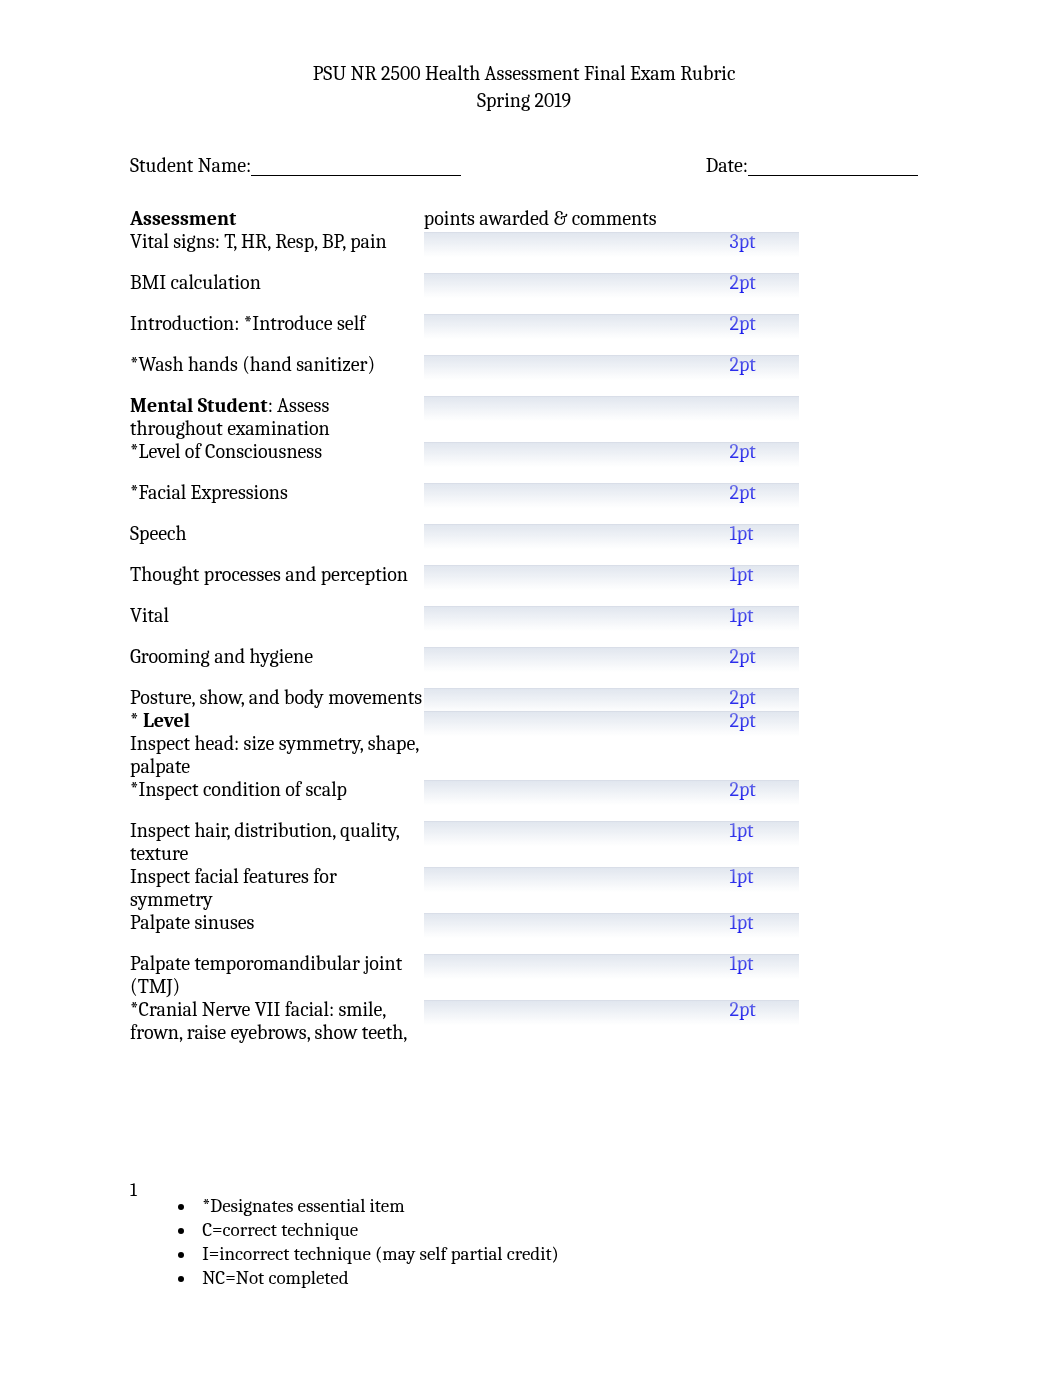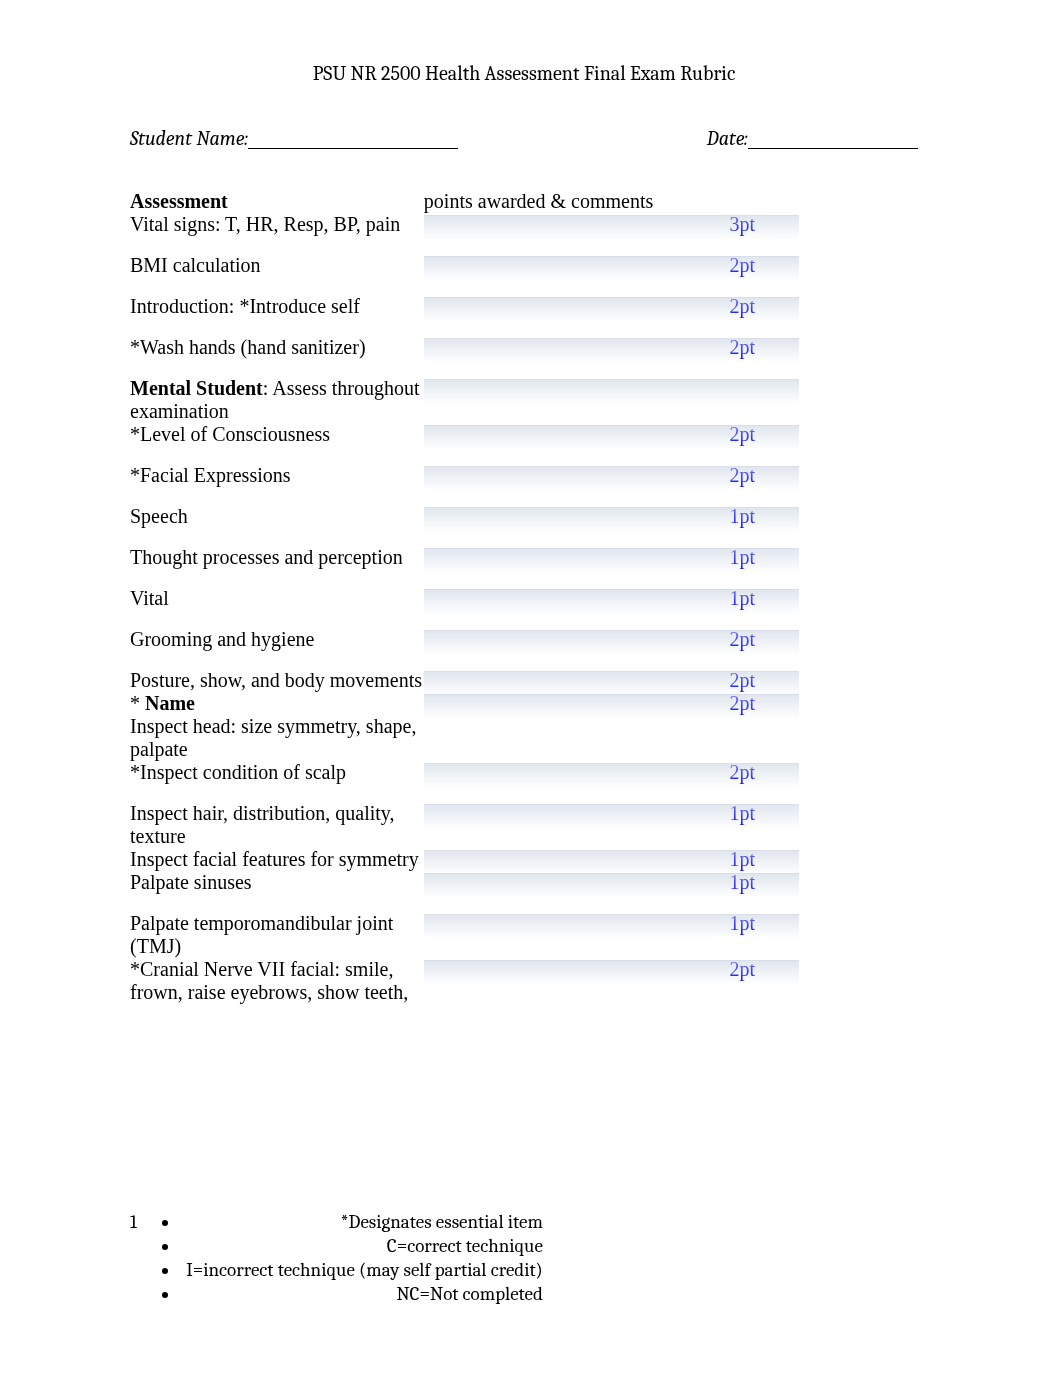--- a/index.html
+++ b/index.html
@@ -21,22 +21,21 @@
     position: relative;
   }
   .header {
     text-align: center;
     line-height: 1.35;
     margin-bottom: 40px;
   }
   .row-name-date {
     display: flex;
     justify-content: space-between;
-    margin-bottom: 40px;
-    font-style: italic;
+    margin-bottom: 30px;
   }
   .lbl-line {
     display: inline-block;
   }
   .underline-long {
     display: inline-block;
     border-bottom: 1px solid #000;
     width: 210px;
     vertical-align: baseline;
     transform: translateY(4px);
@@ -44,21 +43,20 @@
   .underline-short {
     display: inline-block;
     border-bottom: 1px solid #000;
     width: 170px;
     vertical-align: baseline;
     transform: translateY(4px);
   }
   table.rubric {
     border-collapse: collapse;
     width: 670px;
-    font-family: Liberation Serif, serif;
   }
   table.rubric td, table.rubric th {
     vertical-align: top;
     padding: 0;
   }
   th.asm-h {
     text-align: left;
     font-weight: bold;
     width: 250px;
   }
@@ -99,38 +97,38 @@
     bottom: 70px;
     font-size: 19px;
   }
   .footer .pagenum {
     display: inline-block;
     width: 28px;
     vertical-align: top;
   }
   .footer ul {
     display: inline-block;
-    margin: 0;
+    margin: 16px;
     padding: 0 0 0 18px;
     vertical-align: top;
-    text-align: right;
   }
   .footer ul li {
     list-style: disc;
     margin: 0 0 2px 0;
     padding-left: 6px;
   }
 </style>
 </head>
 <body>
 
 <div class="page">
 
   <div class="header">
     <div>PSU NR 2500 Health Assessment Final Exam Rubric</div>
+    <div>Spring 2019</div>
   </div>
 
   <div class="row-name-date">
     <span class="lbl-line">
       <span>Student Name:</span><span class="underline-long"></span>
     </span>
     <span class="lbl-line">
       <span>Date:</span><span class="underline-short"></span>
     </span>
   </div>
@@ -271,21 +269,21 @@
           <td></td>
         </tr>
         <tr>
           <td class="asm">Posture, show, and body movements</td>
           <td class="comments">
             <div class="shadow"></div>
           </td>
           <td class="pts">2pt</td>
         </tr>
         <tr>
-          <td class="asm">* <span class="bold">Name</span><br>Inspect head: size symmetry, shape, palpate</td>
+          <td class="asm">* <span class="bold">Level</span><br>Inspect head: size symmetry, shape, palpate</td>
           <td class="comments">
             <div class="shadow"></div>
           </td>
           <td class="pts">2pt</td>
         </tr>
         <tr>
           <td class="asm">*Inspect condition of scalp</td>
           <td class="comments">
             <div class="shadow"></div>
           </td>

